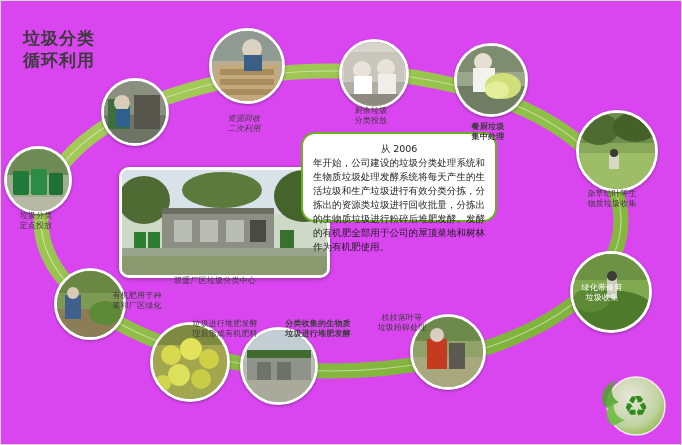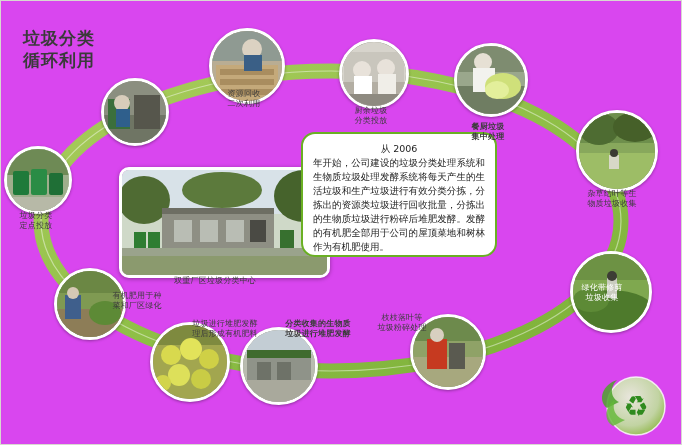--- a/index.html
+++ b/index.html
@@ -35,21 +35,21 @@
   .cap{position:absolute;font-size:8px;line-height:10px;color:#3c3c3c;
        white-space:pre-line;text-align:center;letter-spacing:.2px;}
   
   #center-photo{
     position:absolute;left:118px;top:166px;width:205px;height:105px;
     border:3px solid #ffffff;border-radius:10px;overflow:hidden;
     box-shadow:0 1px 4px rgba(0,0,0,.35);
   }
   
   #bubble{
-    position:absolute;left:300px;top:131px;width:196px;height:125px;
+    position:absolute;left:300px;top:131px;width:196px;height:90px;
     border:2px solid #6ab023;border-radius:14px;background:#ffffff;
     padding:8px 10px;box-sizing:border-box;
     font-size:9.5px;line-height:14px;color:#1c1c1c;text-align:justify;
   }
   #bubble .b1{text-align:center;}
   
   #logo{position:absolute;right:8px;bottom:4px;width:84px;height:74px;}
 </style>
 </head>
 <body>
@@ -132,21 +132,21 @@
       <rect width="70" height="70" fill="#b9ad93"></rect>
       <rect y="0" width="70" height="30" fill="#8f9a92"></rect>
       <rect x="4" y="34" width="62" height="36" fill="#c4a97a"></rect>
       <rect x="8" y="38" width="54" height="6" fill="#a98d5f"></rect>
       <rect x="8" y="48" width="54" height="6" fill="#a98d5f"></rect>
       <rect x="8" y="58" width="54" height="6" fill="#a98d5f"></rect>
       <circle cx="40" cy="18" r="10" fill="#dcd2c2"></circle>
       <rect x="32" y="24" width="18" height="16" fill="#3a5f86"></rect>
     </svg>
   </div>
-  <div class="cap" style="left:208px;top:88px;width:70px;">资源回收
+  <div class="cap" style="left:208px;top:113px;width:70px;font-style:italic;">资源回收
 二次利用</div>
 
   <div class="node" style="left:338px;top:38px;width:64px;height:64px;">
     <svg class="ph" viewBox="0 0 64 64">
       <rect width="64" height="64" fill="#d7d4cc"></rect>
       <rect y="40" width="64" height="24" fill="#b3aea3"></rect>
       <rect x="2" y="10" width="60" height="30" fill="#c9c6bd"></rect>
       <circle cx="20" cy="28" r="9" fill="#e8e2da"></circle>
       <rect x="12" y="34" width="18" height="22" fill="#ffffff"></rect>
       <circle cx="44" cy="26" r="9" fill="#e8e2da"></circle>

